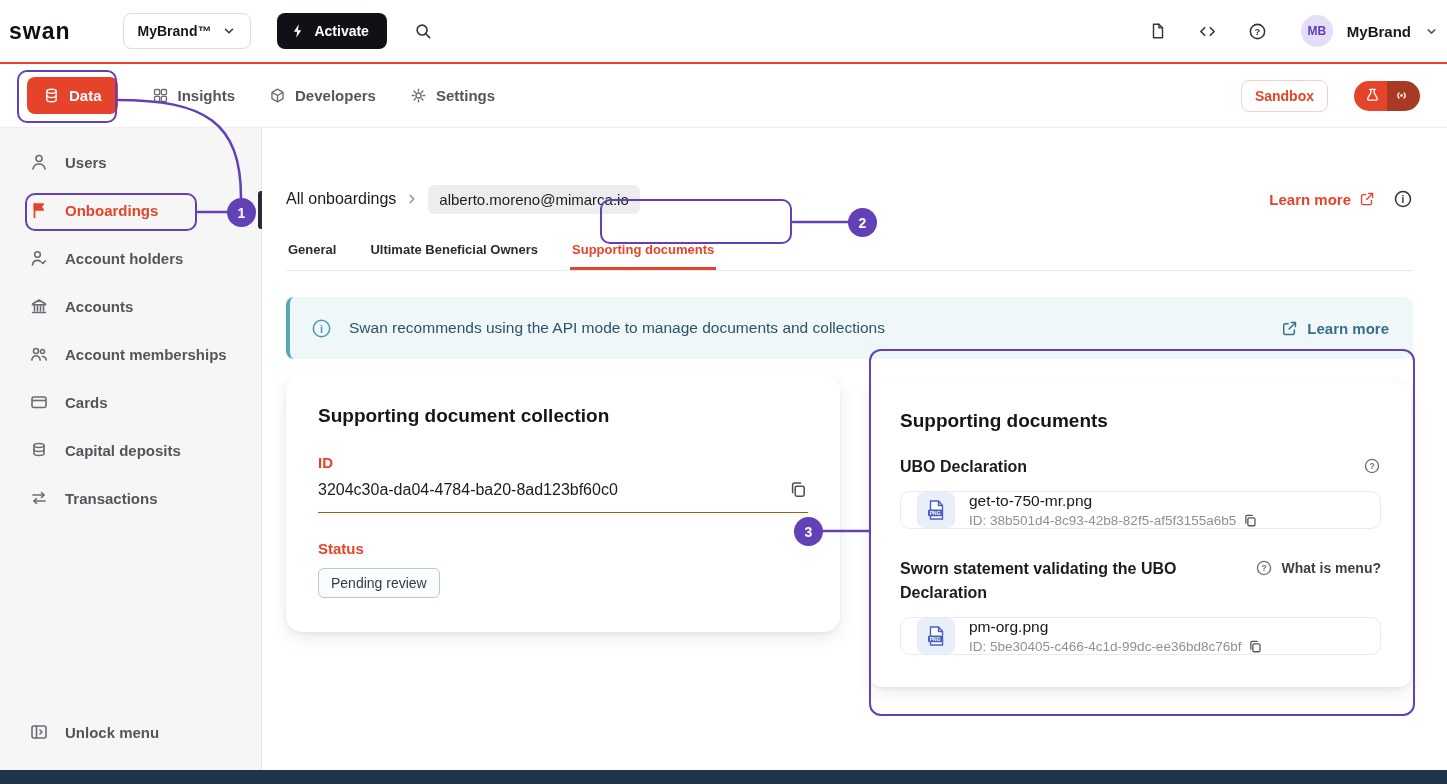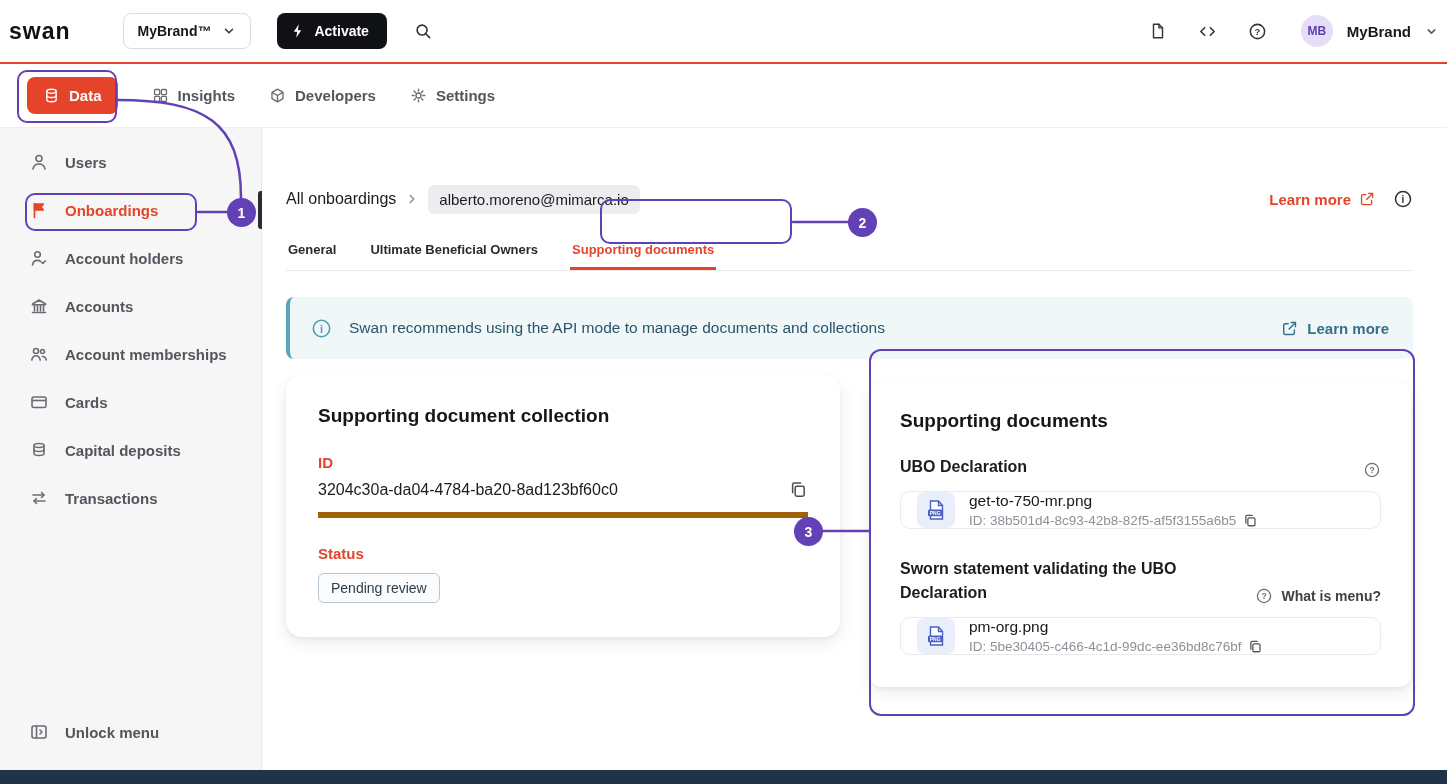--- a/index.html
+++ b/index.html
@@ -63,27 +63,27 @@
   .banner { margin-top: 26px; background: #f0f7f9; border-left: 4px solid #55a7ba; border-radius: 8px; height: 62px; display: flex; align-items: center; padding: 0 24px 0 21px; gap: 17px; }
   .banner-info-icon { color: #4d9db1; display: flex; }
   .banner-text { font-size: 15.5px; color: #2a5468; }
   .banner-link { margin-left: auto; display: flex; align-items: center; gap: 9px; color: #35708c; font-size: 15px; font-weight: 700; }
 
   .cards { display: flex; gap: 30px; margin-top: 16px; align-items: flex-start; }
   .card { background: #fff; border-radius: 16px; box-shadow: 0 2px 4px rgba(0,0,0,.05), 0 6px 18px rgba(0,0,0,.08); }
   .card-collection { width: 554px; padding: 30px 32px 34px; }
   .card-title { font-size: 19px; font-weight: 700; color: #15161a; }
   .field-label { margin-top: 27px; color: #e5442a; font-size: 15px; font-weight: 600; }
-  .id-row { display: flex; align-items: center; justify-content: space-between; margin-top: 9px; padding-bottom: 13px; border-bottom: 6px solid #a16207; }
+  .id-row { display: flex; align-items: center; justify-content: space-between; margin-top: 9px; padding-bottom: 13px; border-bottom: 1px solid #a16207; }
   .id-value { font-size: 16px; color: #1b1c20; }
   .copy-btn { color: #4d4e55; display: flex; }
   .status-badge { display: inline-block; margin-top: 11px; border: 1px solid #b9c6d3; background: #fafcfd; color: #2f3d4a; border-radius: 6px; padding: 6px 12px; font-size: 14px; font-weight: 500; }
 
   .card-documents { width: 541px; padding: 27px 30px 32px; border-radius: 12px; margin-top: 8px; }
-  .doc-head { display: flex; align-items: flex-end; justify-content: space-between; margin-top: 23px; }
+  .doc-head { display: flex; align-items: flex-start; justify-content: space-between; margin-top: 23px; }
   .doc-label { font-size: 16px; font-weight: 600; color: #1b1c20; line-height: 1.5; max-width: 300px; }
   .help-btn { color: #6f7178; display: flex; align-items: center; gap: 8px; margin-top: 2px; }
   .help-text { font-size: 14px; font-weight: 600; color: #3e4046; }
   .file-row { margin-top: 12px; border: 1px solid #ebebee; border-radius: 10px; padding: 0 16px; display: flex; align-items: center; gap: 14px; cursor: pointer; }
   .png-box { width: 38px; height: 36px; border-radius: 8px; background: #e9eefb; display: flex; align-items: center; justify-content: center; flex: 0 0 38px; }
   .file-name { font-size: 15.5px; color: #17181c; }
   .file-id-row { display: flex; align-items: center; gap: 7px; margin-top: 3px; }
   .file-id { font-size: 13.5px; color: #8e9097; }
   .copy-sm { color: #55565c; display: flex; }
 
@@ -196,20 +196,37 @@
     <div class="nav-item">
       <span>
         <svg width="17" height="17" viewBox="0 0 20 20" fill="none" stroke="currentColor" stroke-width="1.6" stroke-linecap="round">
             <circle cx="10" cy="10" r="3"></circle>
             <path d="M10 2.6v2.2M10 15.2v2.2M2.6 10h2.2M15.2 10h2.2M4.8 4.8l1.6 1.6M13.6 13.6l1.6 1.6M15.2 4.8l-1.6 1.6M6.4 13.6l-1.6 1.6"></path>
           </svg>
       </span>
       <span>Settings</span>
     </div>
 
+    <div class="nav-right">
+      <div class="sandbox-badge">Sandbox</div>
+      <div class="env-toggle">
+        <span class="env-left">
+          <svg width="15" height="15" viewBox="0 0 16 16" fill="none" stroke="#fff" stroke-width="1.4" stroke-linecap="round" stroke-linejoin="round">
+              <path d="M5 1.5h6"></path>
+              <path d="M6.2 1.5v3.8L3 10.8A1.5 1.5 0 0 0 4.4 13h7.2A1.5 1.5 0 0 0 13 10.8L9.8 5.3V1.5"></path>
+            </svg>
+        </span>
+        <span class="env-right">
+          <svg width="15" height="15" viewBox="0 0 16 16" fill="none" stroke="#fff" stroke-width="1.4" stroke-linecap="round">
+              <circle cx="8" cy="8" r="1.4" fill="#fff" stroke="none"></circle>
+              <path d="M5.3 5.3a3.8 3.8 0 0 0 0 5.4M10.7 5.3a3.8 3.8 0 0 1 0 5.4"></path>
+            </svg>
+        </span>
+      </div>
+    </div>
   </nav>
 
   <div class="content">
 
     <aside class="sidebar">
       <div class="side-item">
         <svg width="20" height="20" viewBox="0 0 20 20" fill="none" stroke="currentColor" stroke-width="1.6" stroke-linecap="round">
             <circle cx="10" cy="6.5" r="3"></circle>
             <path d="M4 17c.6-3.4 3.2-5 6-5s5.4 1.6 6 5"></path>
           </svg>

